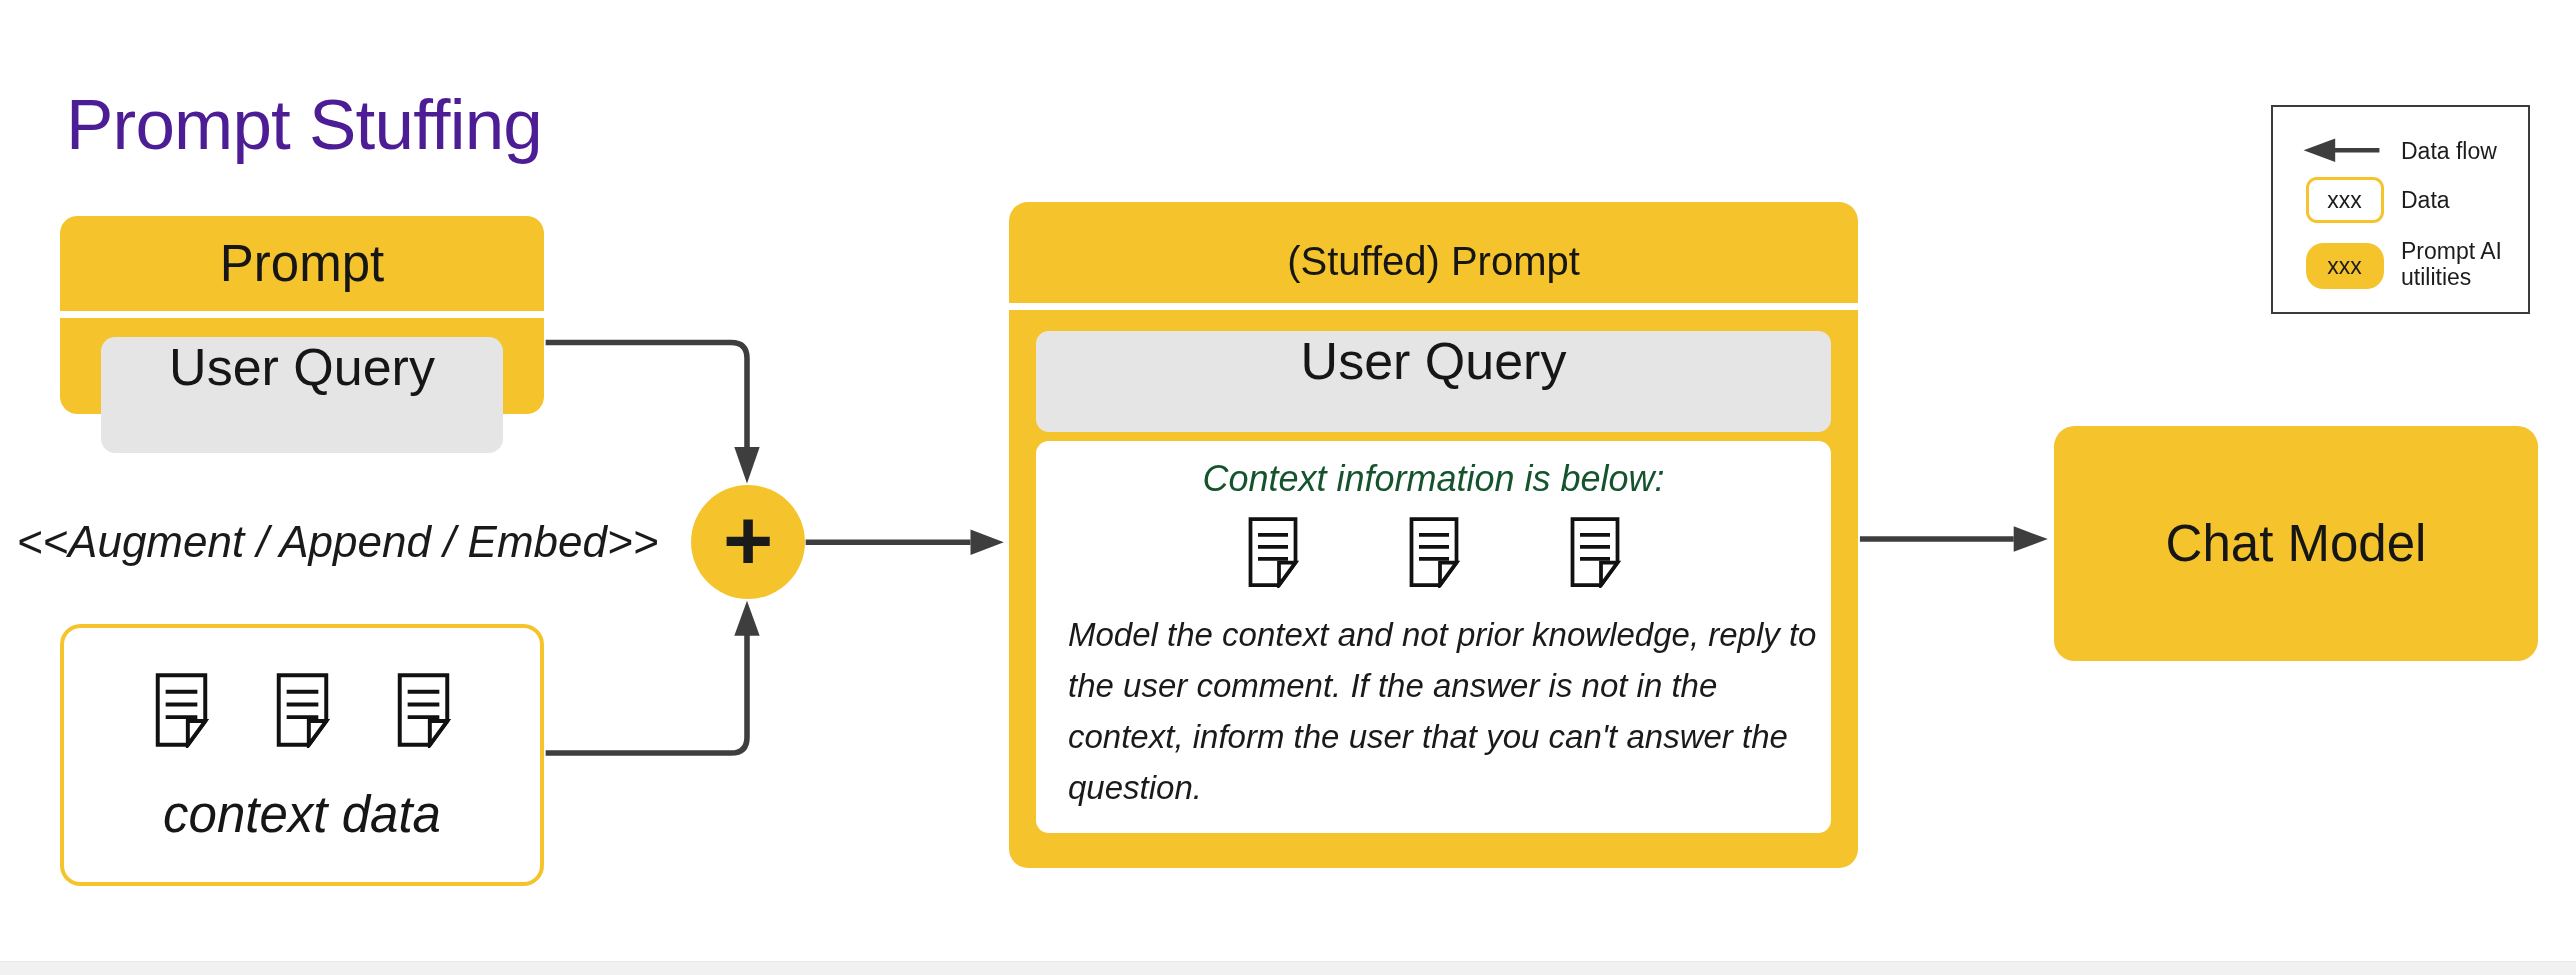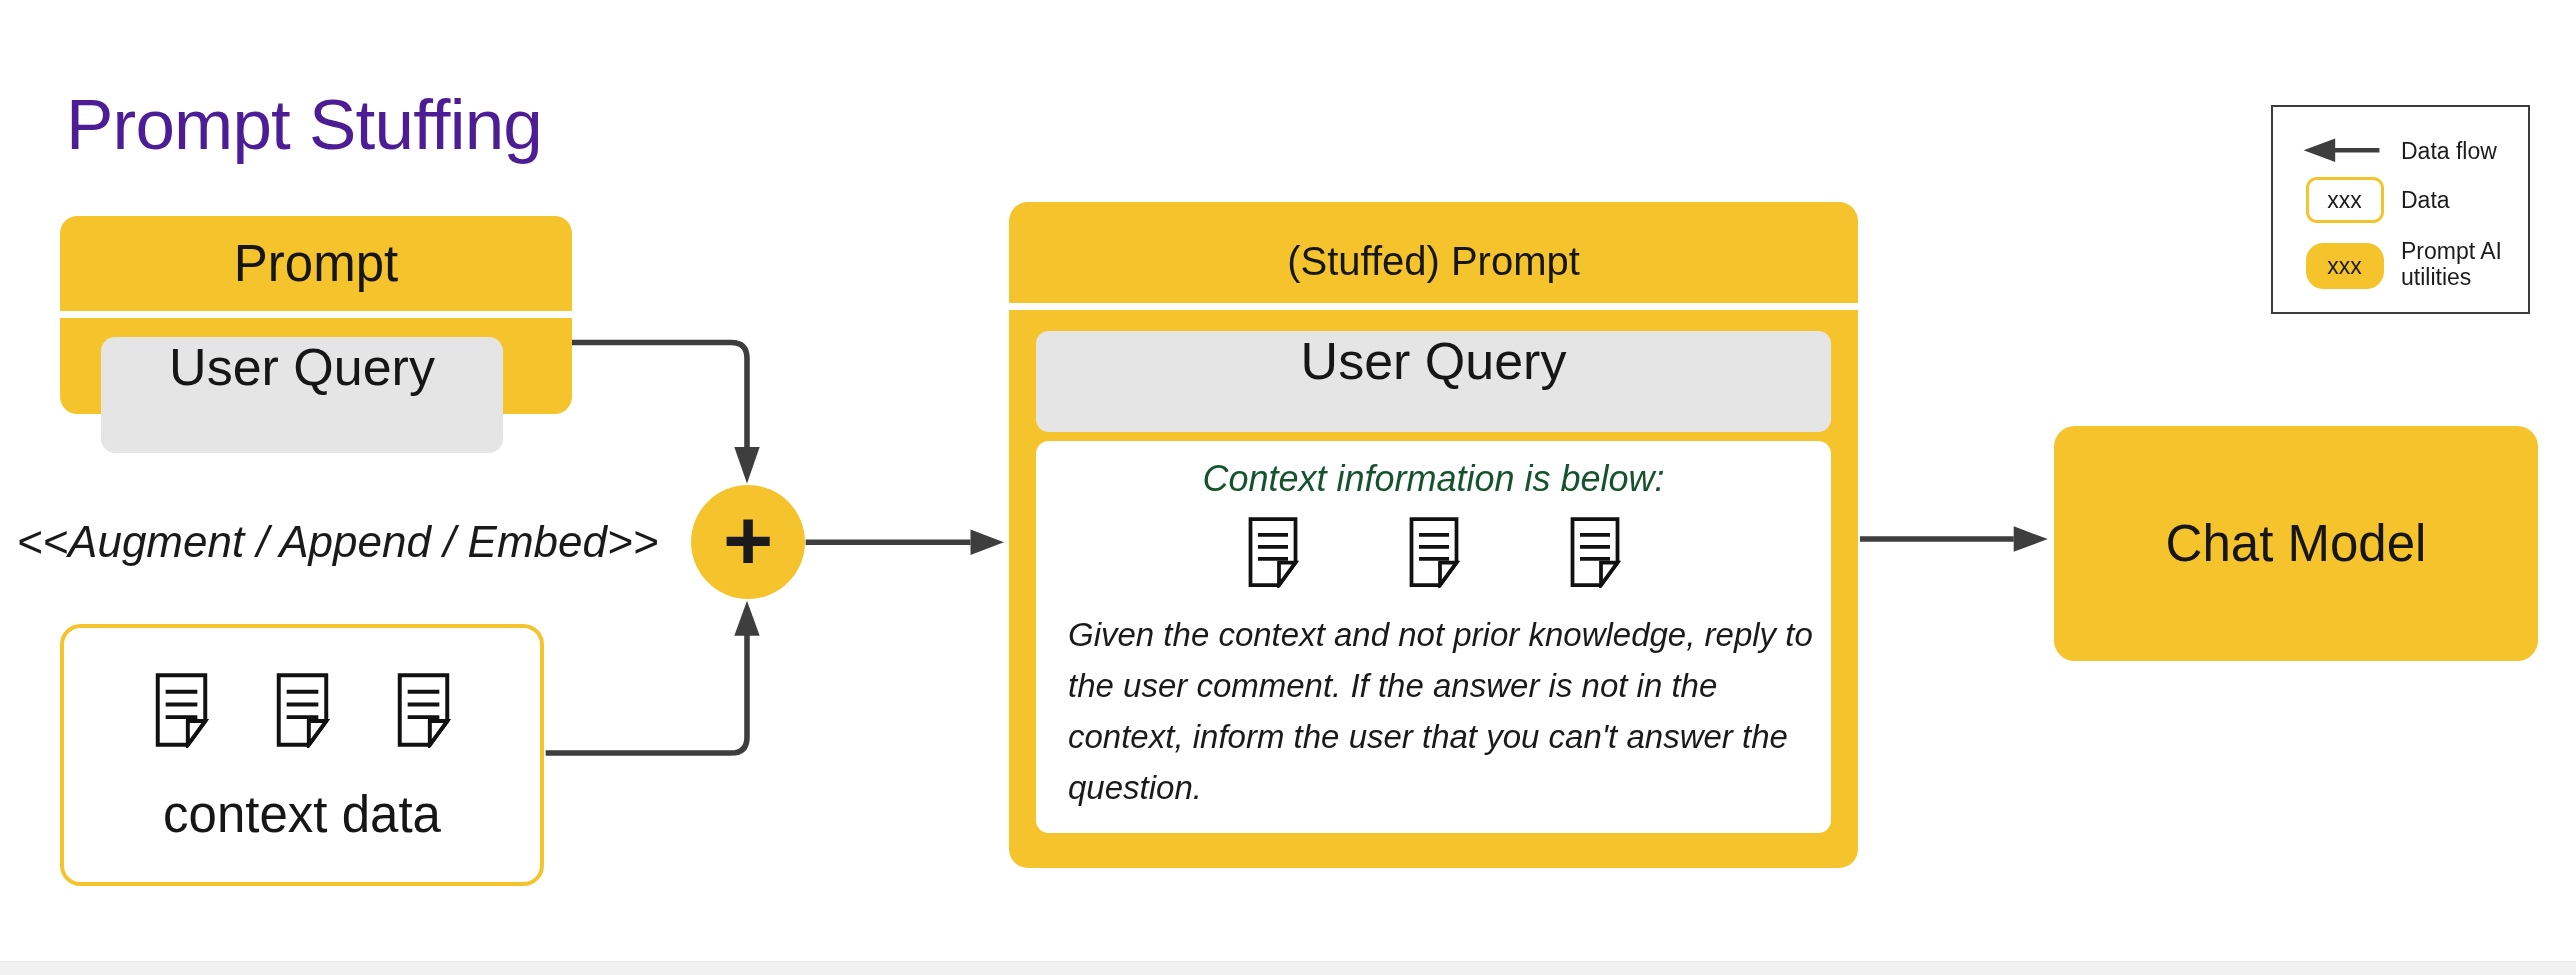--- a/index.html
+++ b/index.html
@@ -12,32 +12,32 @@
 
   
   .ybox{position:absolute;background:var(--yellow);border-radius:19px;}
   .box-head{position:absolute;left:0;right:0;top:0;display:flex;align-items:center;
             justify-content:center;font-size:51px;color:#161616;}
   .divider{position:absolute;left:0;right:0;height:7.1px;background:#ffffff;}
   .chip{position:absolute;background:#e5e5e5;border-radius:14.3px;display:flex;
         justify-content:center;font-size:52px;color:#161616;}
 
   
-  .prompt-box{left:60px;top:216px;width:484px;height:198px;border-radius:17.4px;padding-left:28px;}
+  .prompt-box{left:60px;top:216px;width:484px;height:198px;border-radius:17.4px;}
   .prompt-box .box-head{height:95px;}
   .prompt-box .divider{top:95px;}
   .uq1{left:41px;top:121px;width:402px;height:116px;}
 
   
   .augment{position:absolute;left:16.7px;top:517px;font-size:44px;font-style:italic;
            font-weight:500;white-space:nowrap;color:#1a1a1a;}
 
   
   .context-data-box{position:absolute;left:60px;top:624px;width:484px;height:262px;
-           background:#fff;border:4.8px solid var(--yellow);border-radius:20.6px;box-sizing:border-box;}
+           background:#fff;border:4.8px solid var(--yellow);border-radius:20.6px;box-sizing:border-box;font-style:italic;}
   .cd-docs{position:absolute;top:44px;left:0;right:0;display:flex;justify-content:center;gap:62px;}
   .cd-label{position:absolute;left:0;right:0;top:157px;text-align:center;font-size:51px;color:#161616;}
 
   
   .plus-circle{position:absolute;left:691px;top:485px;width:114px;height:114px;border-radius:50%;
            background:var(--yellow);display:flex;align-items:center;justify-content:center;}
   .plus-circle span{font-size:86px;font-weight:900;line-height:1;margin-top:-4.8px;color:#1a1a1a;}
 
   
   .stuffed-box{left:1009px;top:202px;width:849px;height:666px;border-radius:19px;}
@@ -165,21 +165,21 @@
           <path class="page" d="M7 4 H67 V62 L45 92 H7 Z"></path>
             <path class="fold" d="M67 62 H45 V92 Z"></path>
           <path class="lines" d="M17 25 H57 M17 41 H57 M17 57 H57"></path>
         </svg>
         <svg class="doc doc-sm" viewBox="0 0 74 96">
           <path class="page" d="M7 4 H67 V62 L45 92 H7 Z"></path>
             <path class="fold" d="M67 62 H45 V92 Z"></path>
           <path class="lines" d="M17 25 H57 M17 41 H57 M17 57 H57"></path>
         </svg>
       </div>
-      <div class="instruction">Given the context and not prior knowledge, reply to the user comment. If the answer is not in the context, inform the user that you can't answer the question.</div>
+      <div class="instruction">Model the context and not prior knowledge, reply to the user comment. If the answer is not in the context, inform the user that you can't answer the question.</div>
     </div>
   </div>
 
   <div class="ybox chat-box">
     <span>Chat Model</span>
   </div>
 
   <div class="legend">
     <svg class="lg-arrow" viewBox="0 0 100 36">
       <line x1="36" y1="18" x2="98" y2="18"></line>

